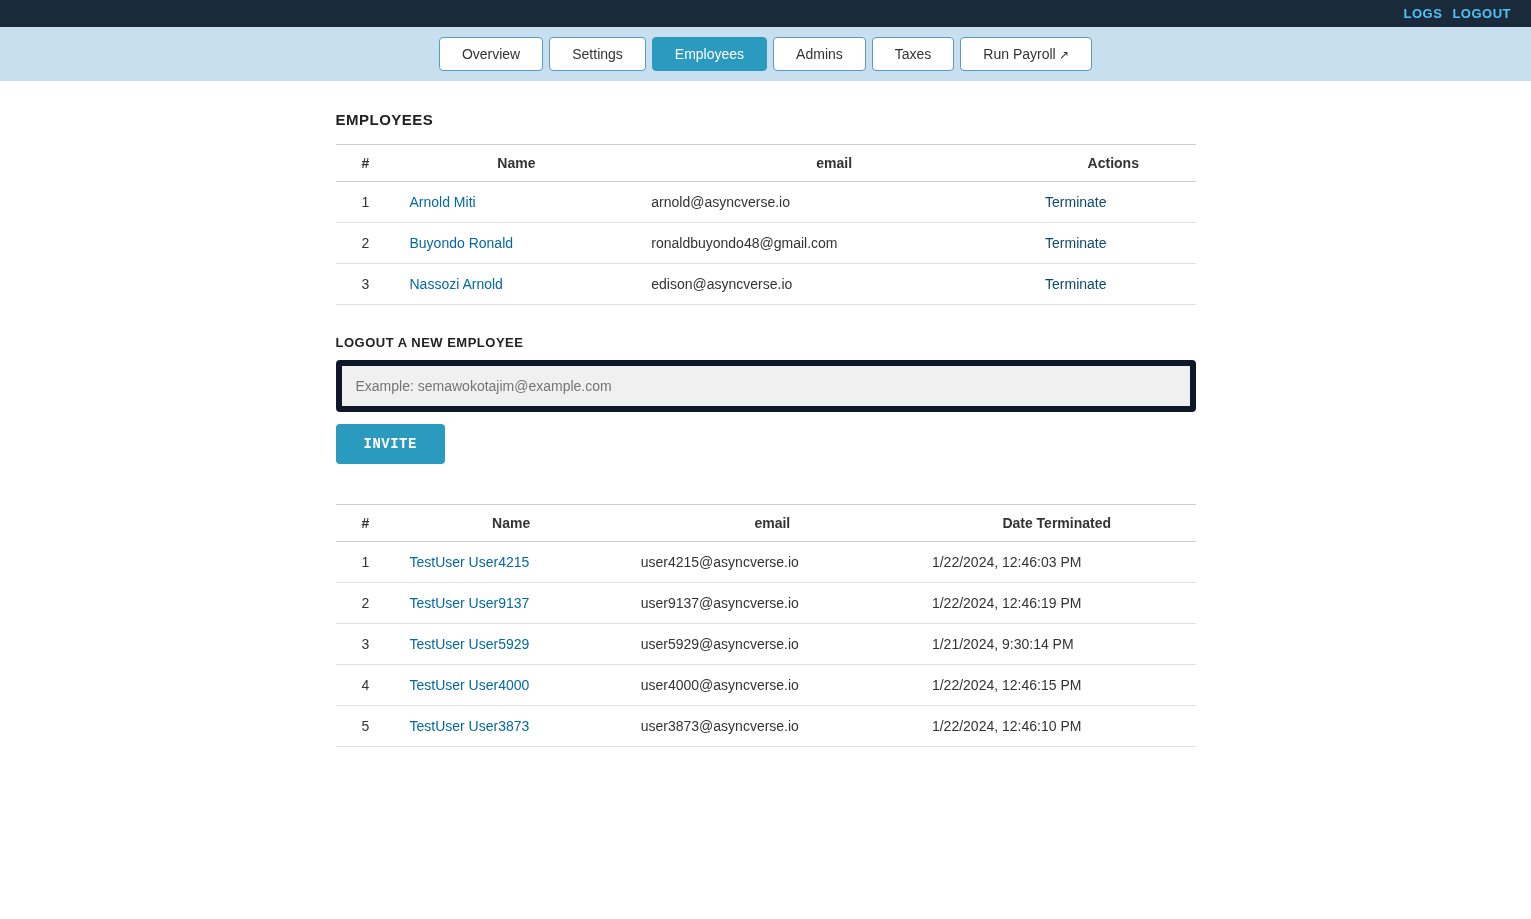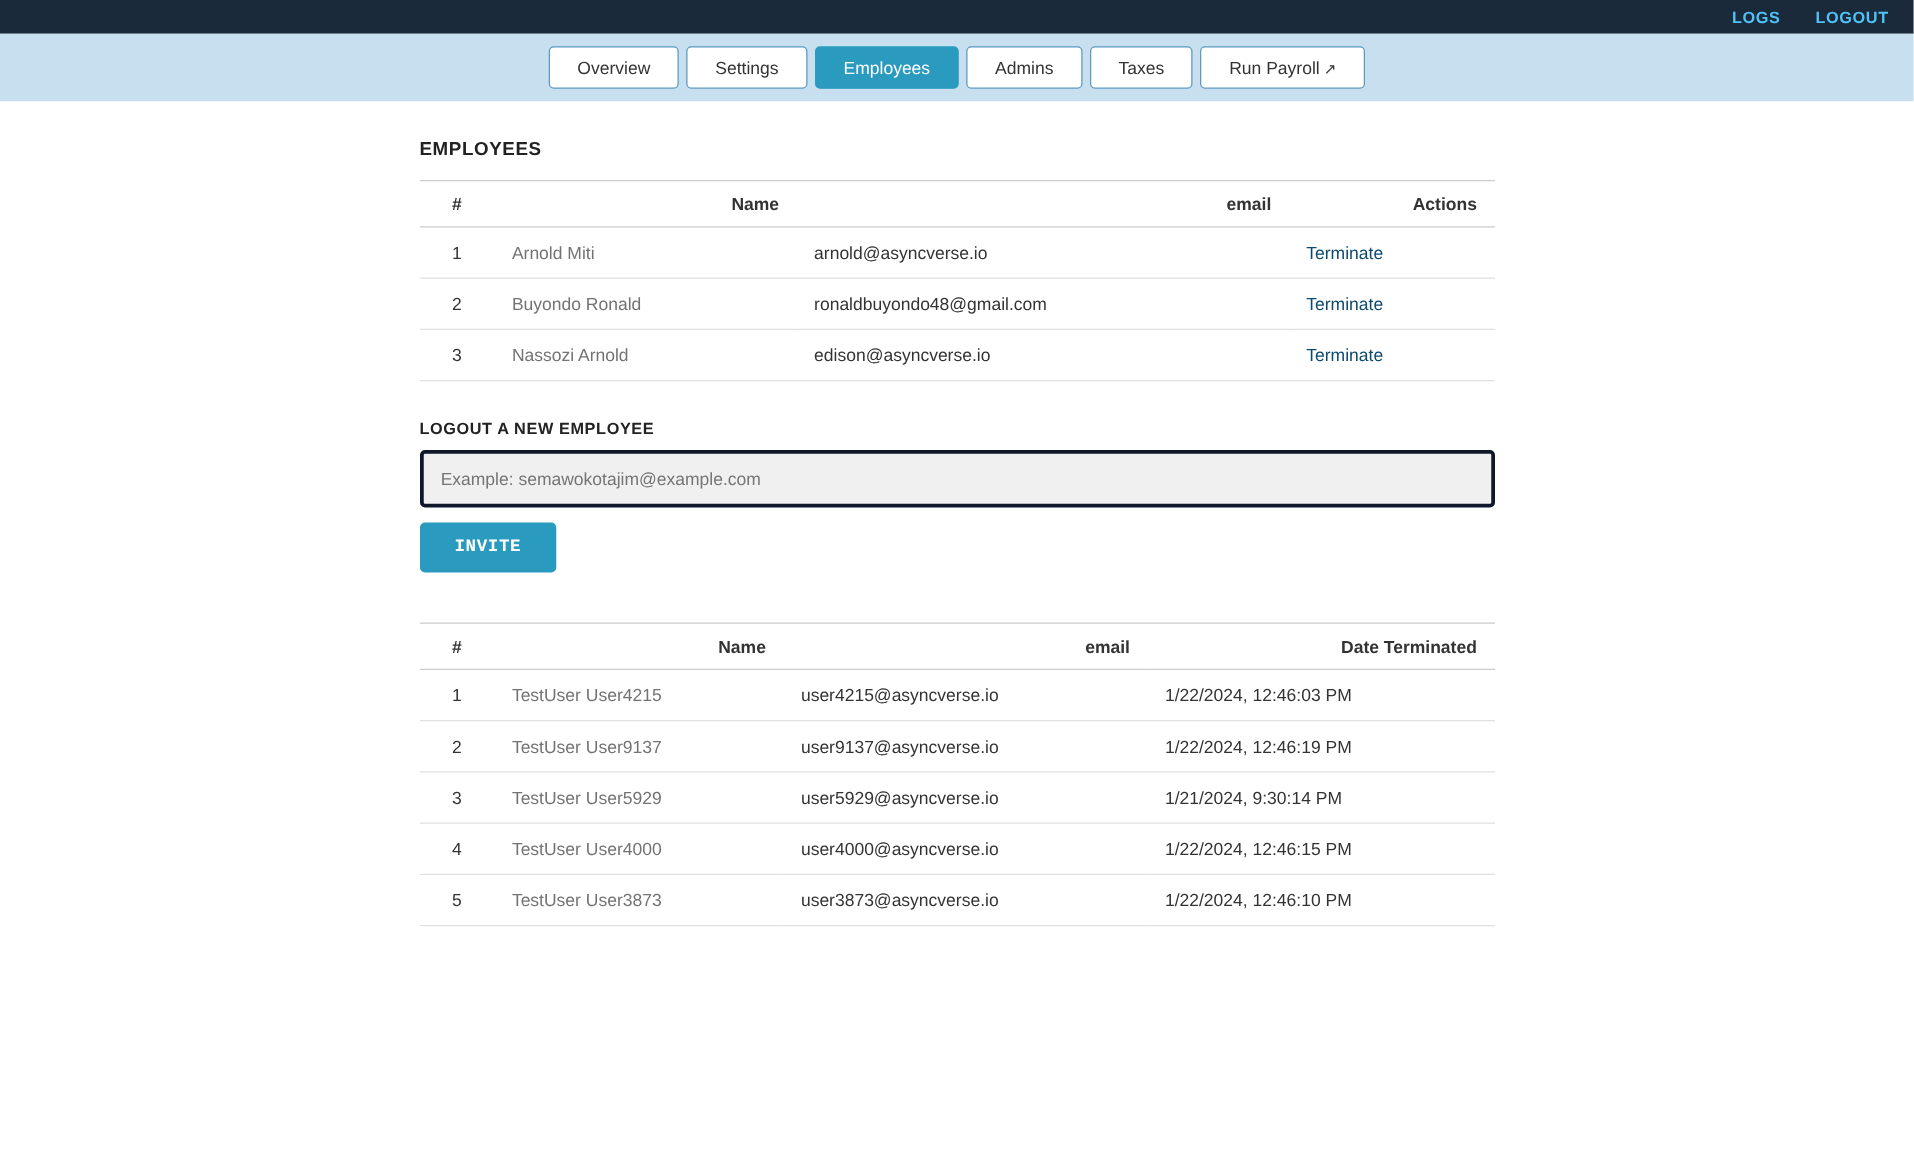--- a/index.html
+++ b/index.html
@@ -4,21 +4,21 @@
   <style>
     * { box-sizing: border-box; margin: 0; padding: 0; }
     body { font-family: Arial, sans-serif; background: #fff; color: #333; font-size: 14px; }
 
     
     .top-bar {
       background: #1a2a3a;
       display: flex;
       justify-content: flex-end;
       padding: 6px 20px;
-      gap: 28px;
+      gap: 10px;
     }
     .top-bar a {
       color: #4fc3f7;
       text-decoration: none;
       font-size: 13px;
       font-weight: bold;
       letter-spacing: 0.5px;
     }
 
     
@@ -66,46 +66,46 @@
       margin-bottom: 16px;
     }
 
     
     .data-table {
       width: 100%;
       border-collapse: collapse;
       margin-bottom: 30px;
     }
     .data-table th {
-      text-align: right;
+      text-align: center;
       padding: 10px 14px;
       font-weight: 600;
       color: #333;
       border-bottom: 1.5px solid #ccc;
       border-top: 1.5px solid #ccc;
     }
     .data-table th.num-col { text-align: center; width: 60px; }
     .data-table td { padding: 12px 14px; border-bottom: 1px solid #e0e0e0; color: #333; }
     .data-table td.num-col { text-align: center; }
-    .data-table td.link { color: #737373; cursor: pointer; }
+    .data-table td.link { color: #0369a1; cursor: pointer; }
     .data-table td.action { color: #0c4a6e; cursor: pointer; }
 
     
     .invite-section { margin-bottom: 40px; }
     .invite-label {
       font-size: 13px;
       font-weight: bold;
       letter-spacing: 0.5px;
       color: #222;
       margin-bottom: 10px;
     }
     .invite-input {
       width: 100%;
       padding: 12px 14px;
-      border: 3px solid #0f172a;
+      border: 6px solid #0f172a;
       border-radius: 4px;
       background: #f0f0f0;
       font-size: 14px;
       color: #888;
       margin-bottom: 12px;
       outline: none;
     }
     .invite-btn {
       background: #2a9abf;
       color: #fff;

